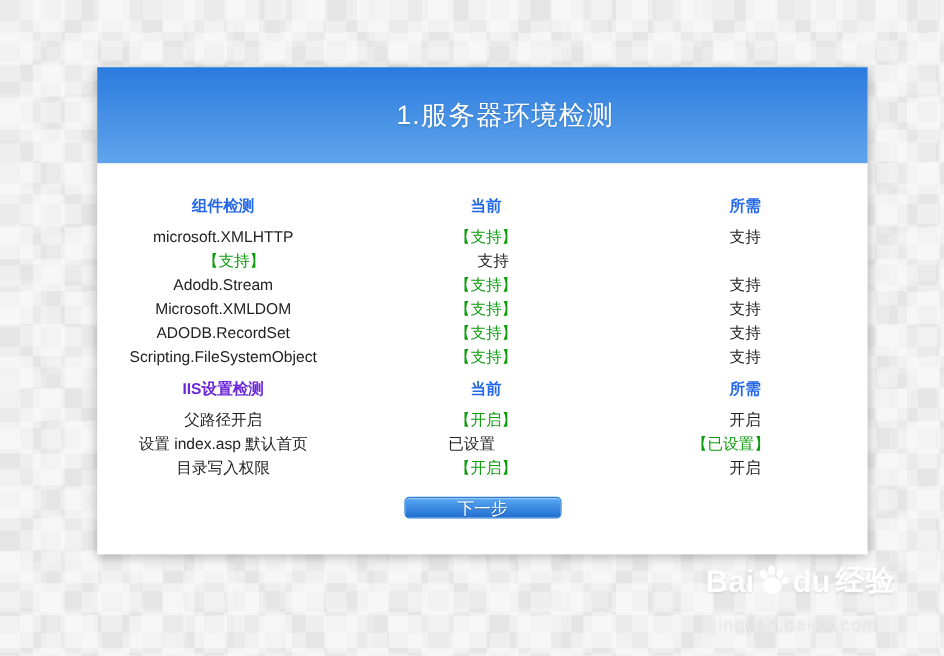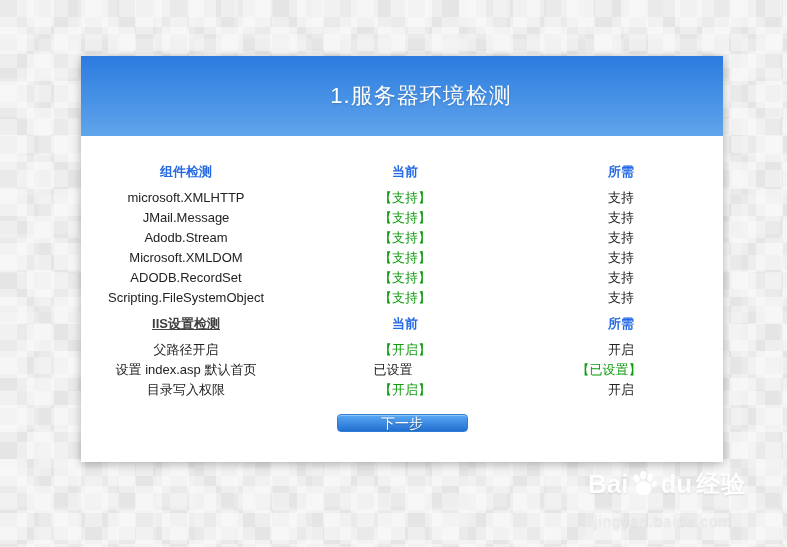--- a/index.html
+++ b/index.html
@@ -72,21 +72,20 @@
         <div class="cell c1 hdr" style="color: rgb(37, 105, 230);">组件检测</div>
         <div class="cell c2 hdr" style="color: rgb(37, 105, 230);">当前</div>
         <div class="cell c3 hdr" style="color: rgb(37, 105, 230);">所需</div>
       </div>
       <div class="row">
         <div class="cell c1">microsoft.XMLHTTP</div>
         <div class="cell c2" style="color: rgb(15, 156, 15);">【支持】</div>
         <div class="cell c3">支持</div>
       </div>
       <div class="row">
-        <div class="cell c1">JMail.Message</div>
         <div class="cell c2" style="color: rgb(15, 156, 15);">【支持】</div>
         <div class="cell c3">支持</div>
       </div>
       <div class="row">
         <div class="cell c1">Adodb.Stream</div>
         <div class="cell c2" style="color: rgb(15, 156, 15);">【支持】</div>
         <div class="cell c3">支持</div>
       </div>
       <div class="row">
         <div class="cell c1">Microsoft.XMLDOM</div>
@@ -97,21 +96,21 @@
         <div class="cell c1">ADODB.RecordSet</div>
         <div class="cell c2" style="color: rgb(15, 156, 15);">【支持】</div>
         <div class="cell c3">支持</div>
       </div>
       <div class="row">
         <div class="cell c1">Scripting.FileSystemObject</div>
         <div class="cell c2" style="color: rgb(15, 156, 15);">【支持】</div>
         <div class="cell c3">支持</div>
       </div>
       <div class="row header-row">
-        <div class="cell c1 hdr" style="color: #404040; text-decoration: underline;">IIS设置检测</div>
+        <div class="cell c1 hdr" style="color: #6d28d9;">IIS设置检测</div>
         <div class="cell c2 hdr" style="color: rgb(37, 105, 230);">当前</div>
         <div class="cell c3 hdr" style="color: rgb(37, 105, 230);">所需</div>
       </div>
       <div class="row">
         <div class="cell c1">父路径开启</div>
         <div class="cell c2" style="color: rgb(15, 156, 15);">【开启】</div>
         <div class="cell c3">开启</div>
       </div>
       <div class="row">
         <div class="cell c1">设置 index.asp 默认首页</div>

